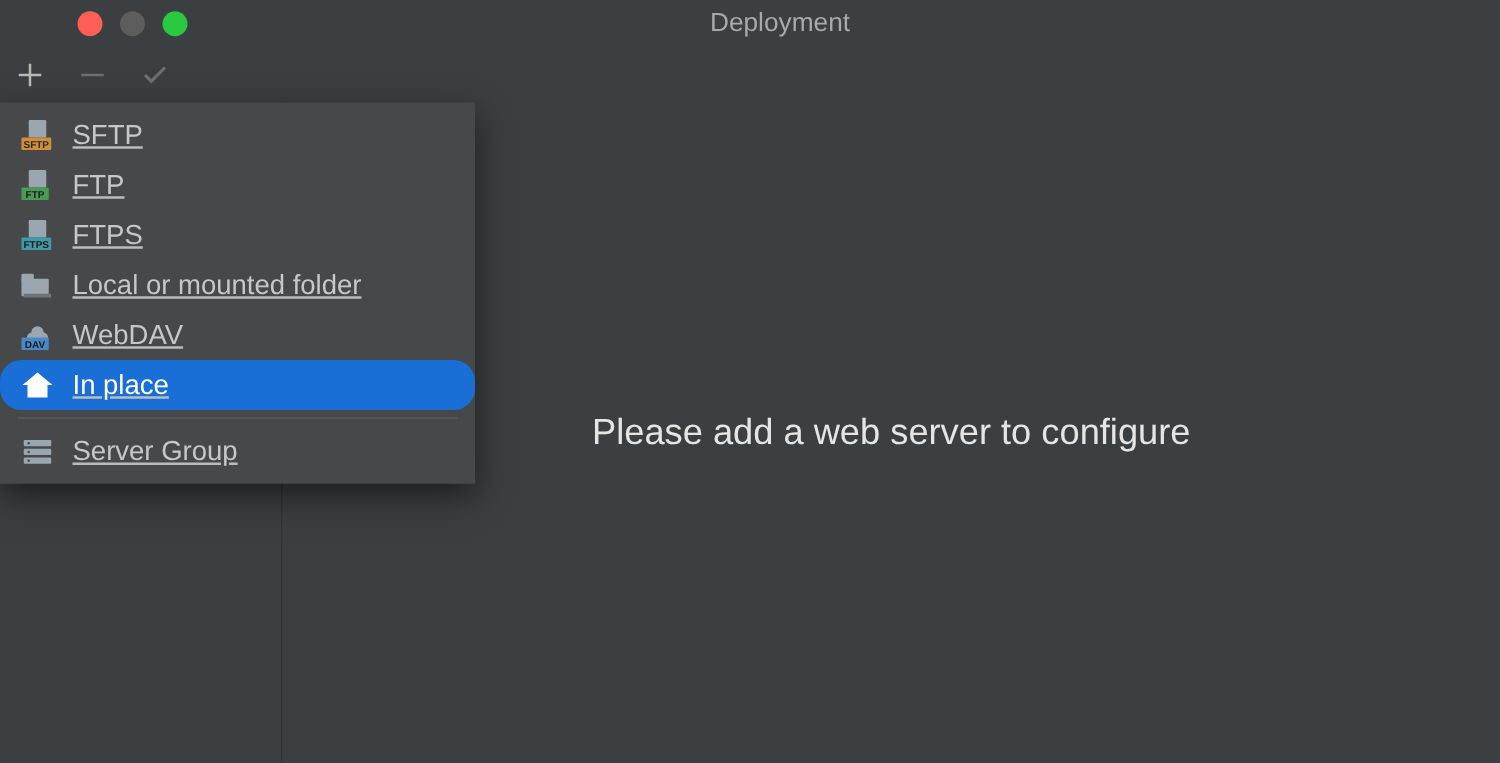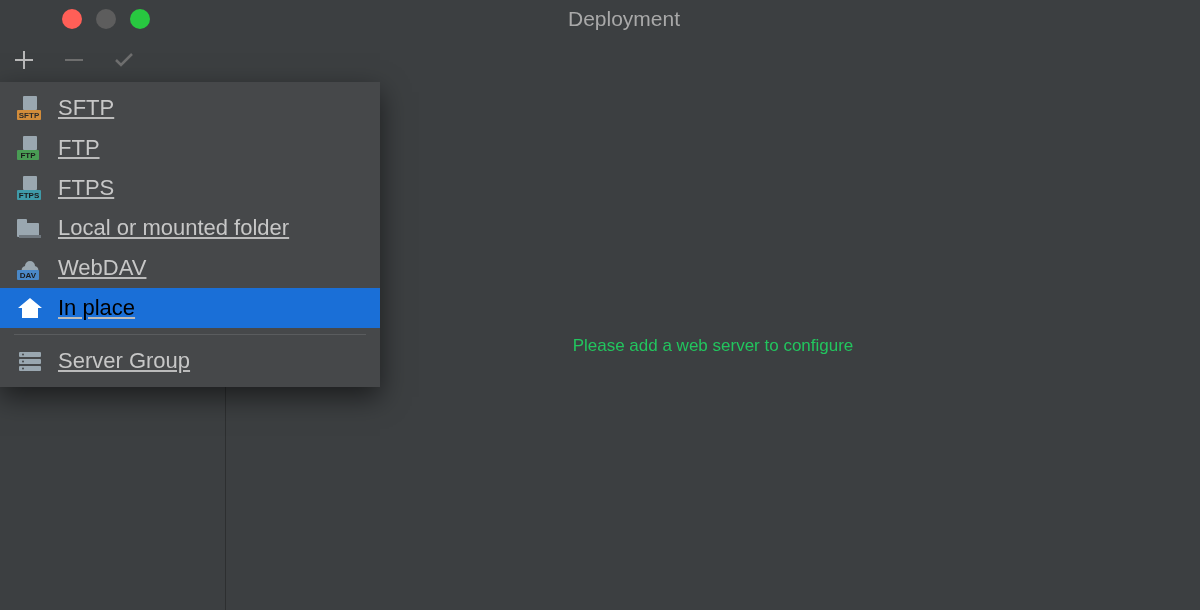--- a/index.html
+++ b/index.html
@@ -63,22 +63,22 @@
     border-right: 1px solid #2d2f30;
   }
   .content {
     flex: 1;
     display: flex;
     align-items: center;
     justify-content: center;
     background: #3c3f41;
   }
   .placeholder {
-    color: #22c55e;
-    font-size: 17px;
+    color: #e5e5e5;
+    font-size: 29px;
   }
 
   
   .menu {
     position: absolute;
     left: 0;
     top: 82px;
     width: 380px;
     background: #46484a;
     box-shadow: 0 10px 26px rgba(0,0,0,.55);
@@ -90,21 +90,22 @@
     display: flex;
     align-items: center;
     gap: 14px;
     padding: 7px 16px;
     color: #c7c7c7;
     font-size: 22px;
     cursor: pointer;
   }
   .menu-item.selected {
     background: #1a6fd7;
-    color: #000000;
+    color: #ffffff;
+    border-radius: 17px;
   }
   .menu-sep {
     height: 1px;
     background: #5a5c5e;
     margin: 6px 14px;
   }
   .mi-icon {
     width: 28px; height: 24px;
     display:flex; align-items:center; justify-content:center;
     flex: none;

